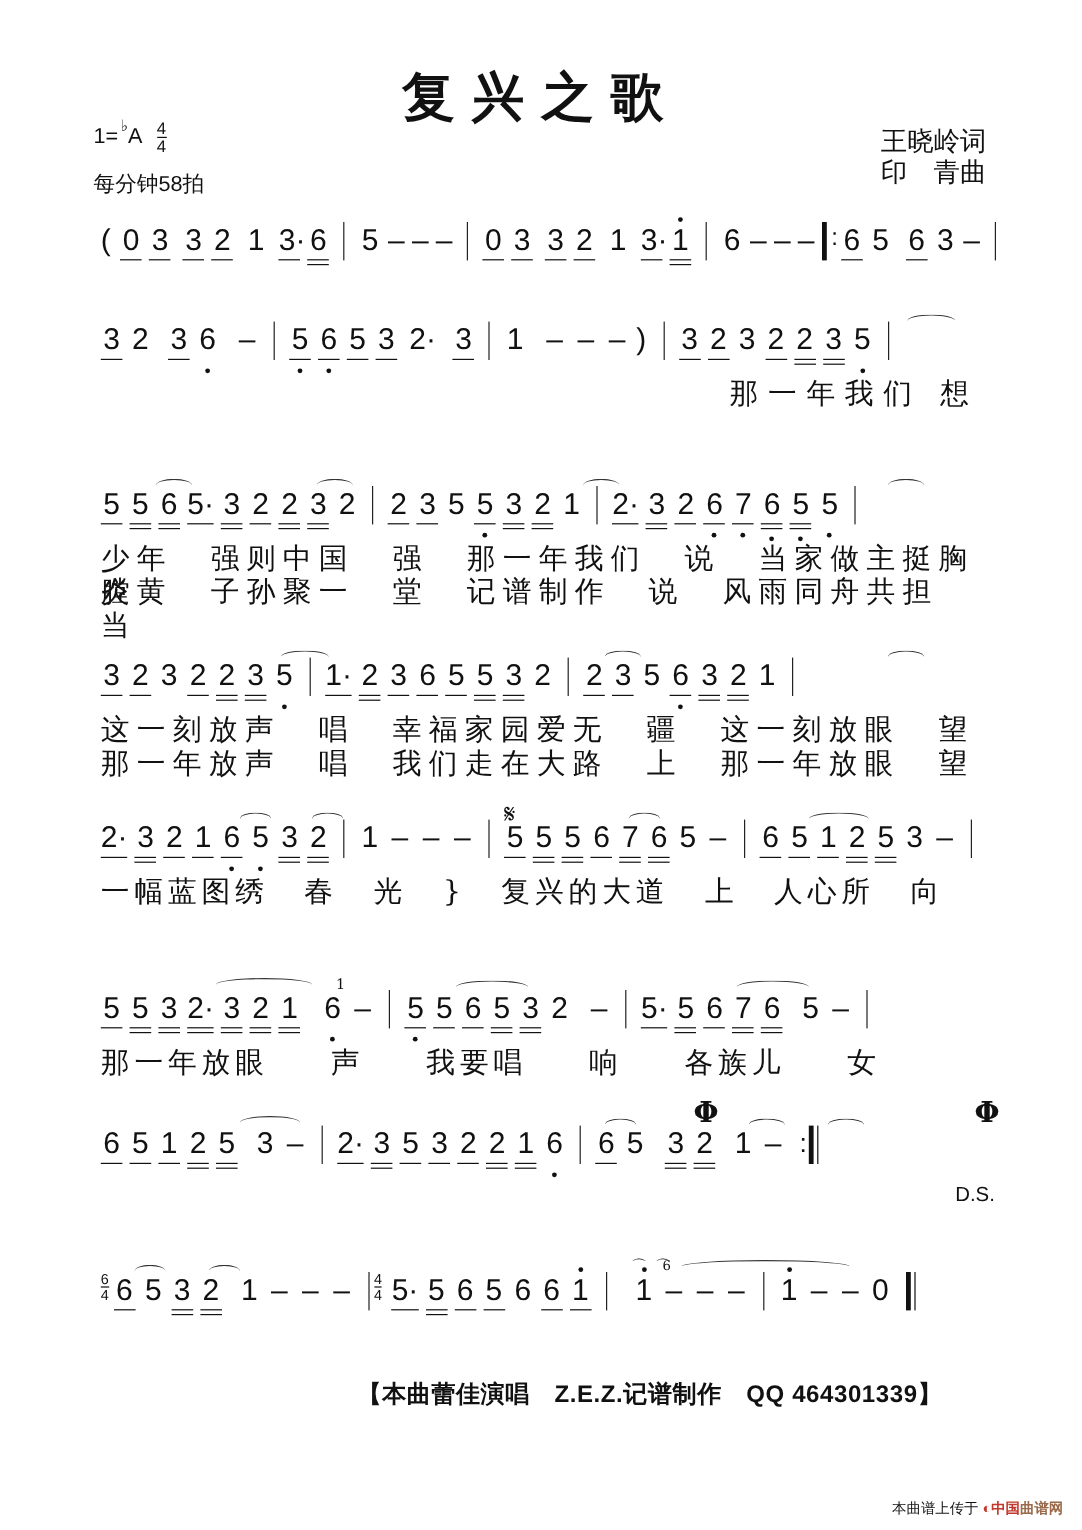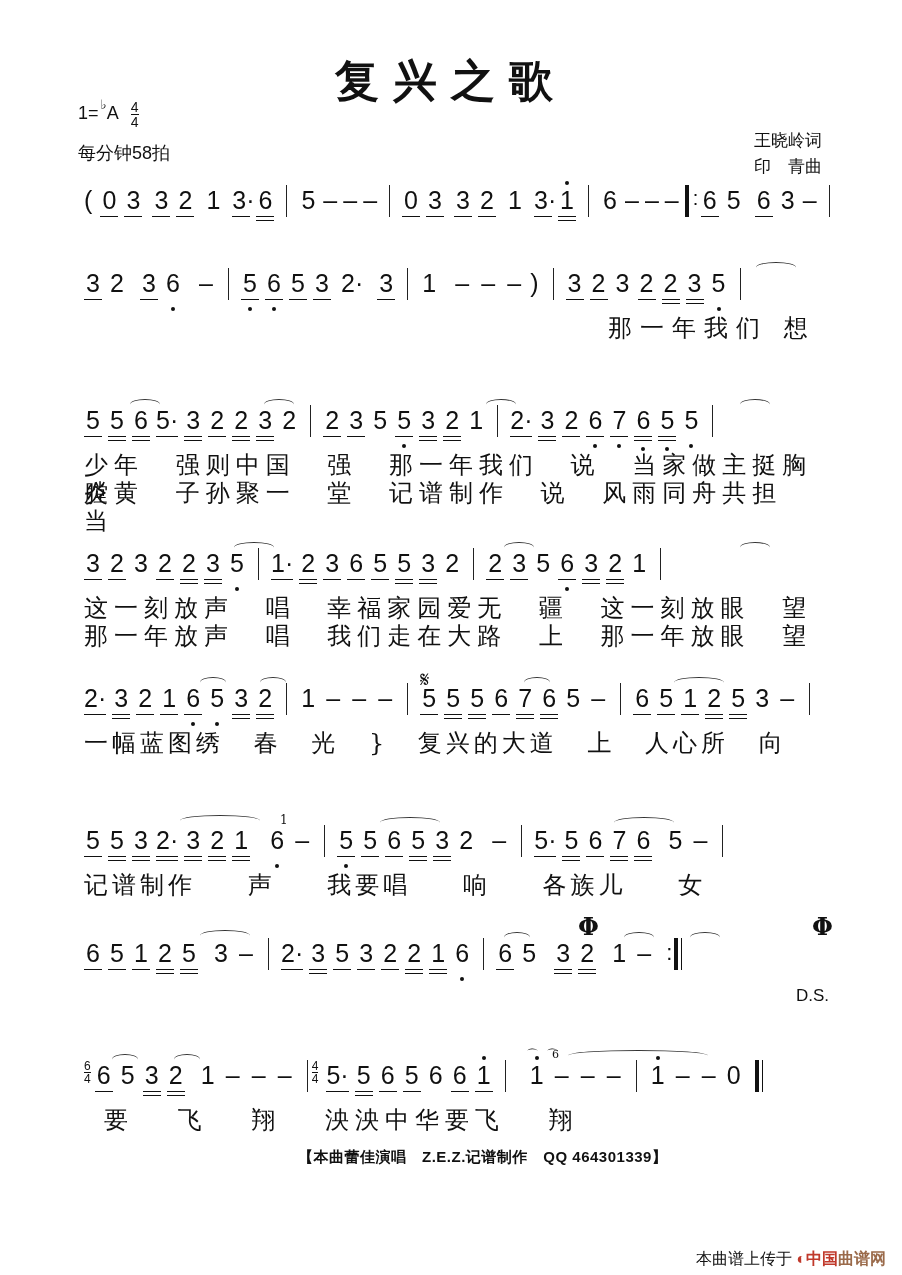--- a/index.html
+++ b/index.html
@@ -7,21 +7,21 @@
          font-family:"Liberation Sans", "DejaVu Sans", sans-serif; color:#111; }
   .title { position:absolute; left:0; width:902px; top:52px; text-align:center;
            font-family:"DejaVu Serif", serif; font-size:44px; letter-spacing:14px; font-weight:bold; }
   .meta { position:absolute; font-size:18px; line-height:26px; }
   .key { left:78px; top:100px; }
   .key .flat { position:relative; top:-10px; font-size:13px; margin-left:2px; }
   .frac { display:inline-block; vertical-align:middle; text-align:center; font-size:14px; line-height:14px; margin-left:8px; }
   .frac span { display:block; }
   .frac .num { border-bottom:1px solid #111; }
   .tempo { left:78px; top:140px; }
-  .credits { right:80px; top:128px; text-align:left; line-height:26px; font-size:17px; }
+  .credits { right:80px; top:105px; text-align:left; line-height:26px; font-size:22px; }
 
   .system { position:absolute; left:84px; width:742px; }
   .notes { position:relative; height:46px; display:flex; align-items:flex-start; }
   .tok { position:relative; display:inline-block; min-width:18px; text-align:center;
          font-size:25px; line-height:30px; height:46px; margin-right:6px; }
   .tok .d { position:relative; z-index:1; }
   .tok .u1 { position:absolute; left:0; right:0; top:31px; border-top:1.5px solid #111; }
   .tok .u2 { position:absolute; left:0; right:0; top:35px; border-top:1.5px solid #111; }
   .tok .hi { position:absolute; left:50%; top:-4px; width:4px; height:4px; margin-left:-2px; background:#111; border-radius:50%; }
   .tok .lo { position:absolute; left:50%; width:4px; height:4px; margin-left:-2px; background:#111; border-radius:50%; top:39px; }
@@ -29,22 +29,22 @@
   .bar { display:inline-block; width:0; height:32px; border-left:1.5px solid #222; margin:0 12px 0 6px; }
   .bar.final { border-left:4px solid #111; width:3px; border-right:1.5px solid #111; }
   .repeat-start { display:inline-block; height:32px; border-left:4px solid #111; margin-right:4px; position:relative; }
   .repeat-start::after { content:":"; position:absolute; left:4px; top:2px; font-size:20px; }
   .dash { display:inline-block; width:20px; text-align:center; font-size:25px; line-height:30px; margin-right:6px; }
   .paren { display:inline-block; font-size:25px; line-height:30px; margin-right:8px; }
   .lyr { position:relative; font-family:"DejaVu Serif", serif; font-size:24px; line-height:28px; height:28px; }
   .lyr span { position:absolute; }
   .slur { position:absolute; height:10px; border-top:1.5px solid #333; border-radius:50% 50% 0 0; }
   .sign { position:absolute; font-family:"DejaVu Serif", serif; }
-  .footer { position:absolute; left:298px; top:1148px; font-size:15px; font-weight:bold; letter-spacing:0.5px; }
-  .upload { position:absolute; right:16px; top:1249px; font-size:16px; }
+  .footer { position:absolute; left:298px; top:1148px; font-size:20px; font-weight:bold; letter-spacing:0.5px; }
+  .upload { position:absolute; right:16px; top:1249px; font-size:12px; }
   .upload .brand { color:#c0392b; font-weight:bold; }
   .upload .brand2 { color:#9a6a4a; font-weight:bold; }
 </style>
 </head>
 <body>
 
 <div class="title">复兴之歌</div>
 
 <div class="meta key">
   <span>1=</span><span class="flat">♭</span><span>A</span>
@@ -285,21 +285,21 @@
     <span class="tok" style="margin-right:14px"><span class="d">6</span><span class="u1"></span><span class="u2"></span></span>
     <span class="tok"><span class="d">5</span></span>
     <span class="dash">–</span>
     <span class="bar"></span>
   </div>
   <div class="sign" style="left:196px; top:-12px; font-size:12px">1</div>
   <div class="slur" style="left:96px; top:-10px; width:80px"></div>
   <div class="slur" style="left:296px; top:-8px; width:60px"></div>
   <div class="slur" style="left:530px; top:-8px; width:60px"></div>
   <div class="lyr">
-      <span style="left:0; letter-spacing:4px; word-spacing:40px">记谱制作 声 我要唱 响 各族儿 女</span>
+      <span style="left:0; letter-spacing:4px; word-spacing:40px">那一年放眼 声 我要唱 响 各族儿 女</span>
     </div>
 </div>
 
 <div class="system" style="top:938px">
   <div class="notes">
     <span class="tok"><span class="d">6</span><span class="u1"></span></span>
     <span class="tok"><span class="d">5</span><span class="u1"></span></span>
     <span class="tok"><span class="d">1</span><span class="u1"></span></span>
     <span class="tok"><span class="d">2</span><span class="u1"></span><span class="u2"></span></span>
     <span class="tok" style="margin-right:14px"><span class="d">5</span><span class="u1"></span><span class="u2"></span></span>
@@ -370,22 +370,19 @@
       <span class="dash">–</span>
     <span class="tok"><span class="d">0</span></span>
     <span class="bar final"></span>
   </div>
   <div class="slur" style="left:28px; top:-6px; width:26px"></div>
   <div class="slur" style="left:90px; top:-6px; width:26px"></div>
   <div class="sign" style="left:442px; top:-14px; font-size:13px">⌒</div>
   <div class="sign" style="left:462px; top:-14px; font-size:13px">⌒</div>
   <div class="sign" style="left:468px; top:-12px; font-size:11px">6</div>
   <div class="slur" style="left:484px; top:-10px; width:140px"></div>
-  <div class="lyr">
-      <span style="left:20px; letter-spacing:6px; word-spacing:30px">要 飞 翔 泱泱中华要飞 翔</span>
-    </div>
 </div>
 
 <div class="footer">【本曲蕾佳演唱　Z.E.Z.记谱制作　QQ 464301339】</div>
 <div class="upload">
   <span>本曲谱上传于</span>
   <span class="brand">◐</span><span class="brand">中国</span><span class="brand2">曲谱网</span>
 </div>
 
 </body></html>

